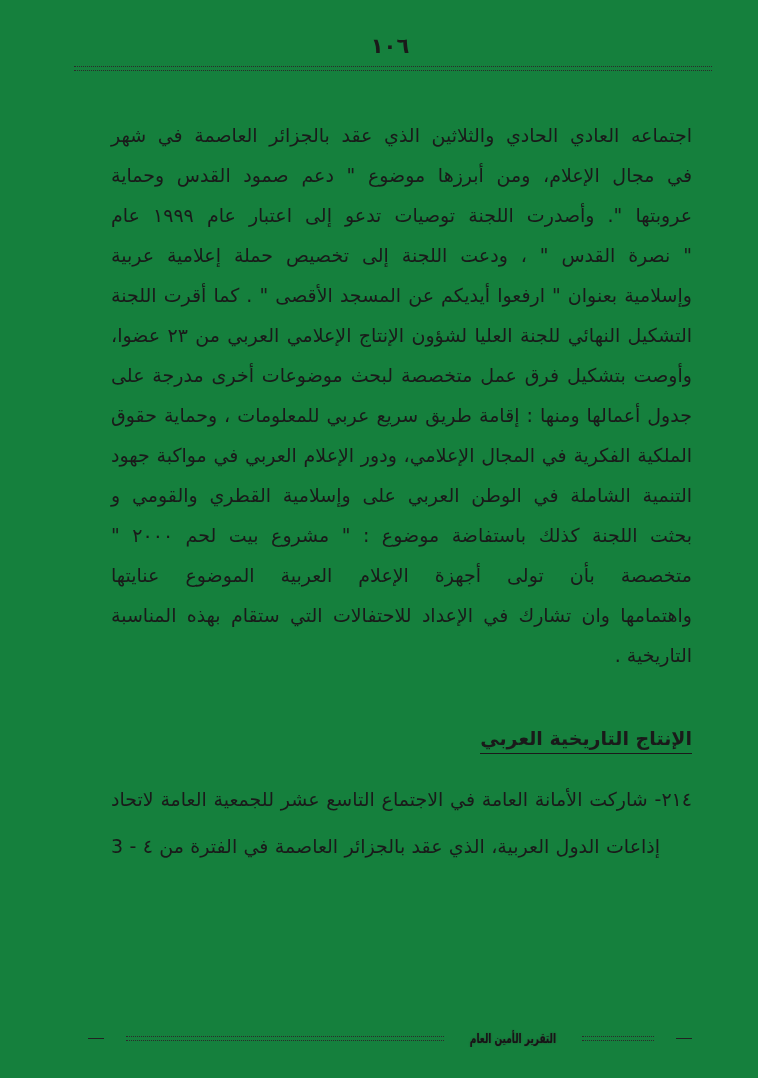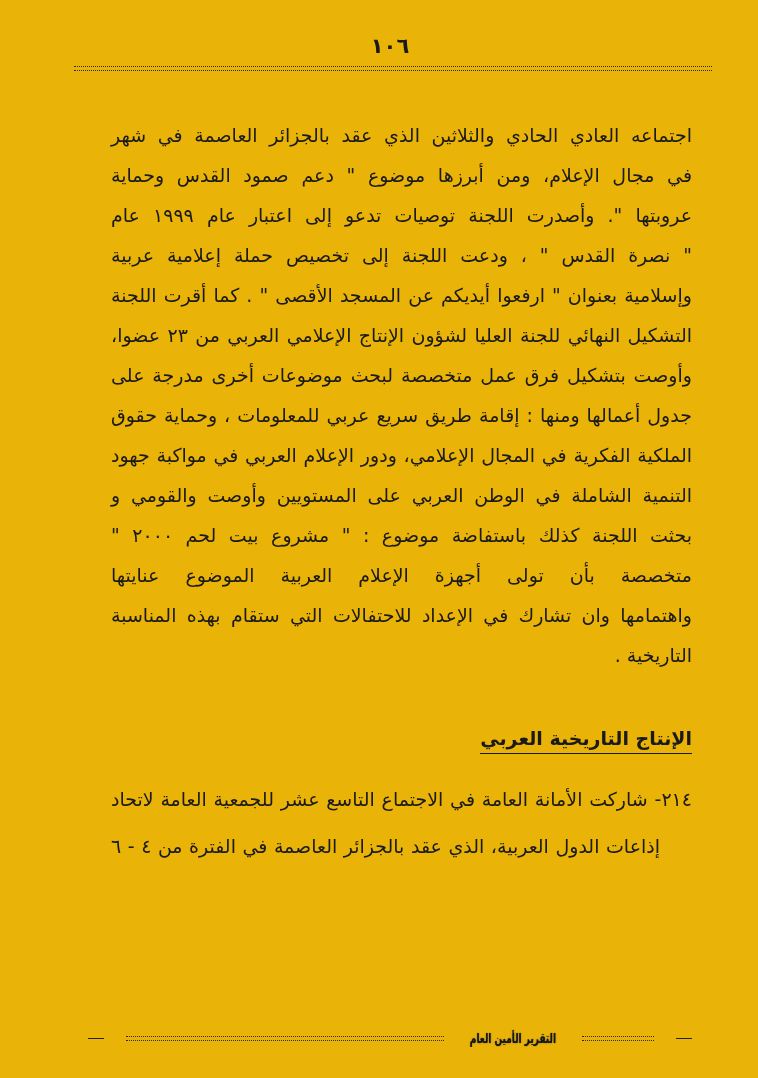--- a/index.html
+++ b/index.html
@@ -5,21 +5,21 @@
   html, body {
     margin: 0;
     padding: 0;
     background: #e8e8e4;
   }
   .page {
     position: relative;
     width: 758px;
     height: 1078px;
     margin: 0 auto;
-    background: #eab308;
+    background: #15803d;
     color: #1a1a1a;
     font-family: "DejaVu Sans", sans-serif;
     box-sizing: border-box;
     padding: 34px 66px 26px 88px;
     display: flex;
     flex-direction: column;
     overflow: hidden;
     direction: rtl;
   }
   
@@ -127,34 +127,34 @@
   <div class="body-text para-main">
       <div class="tline">اجتماعه العادي الحادي  والثلاثين الذي عقد بالجزائر العاصمة في شهر</div>
       <div class="tline">في مجال الإعلام، ومن أبرزها موضوع " دعم صمود القدس وحماية</div>
       <div class="tline">عروبتها ". وأصدرت اللجنة توصيات تدعو إلى اعتبار عام ١٩٩٩ عام</div>
       <div class="tline">" نصرة القدس " ، ودعت اللجنة إلى تخصيص حملة إعلامية  عربية</div>
       <div class="tline">وإسلامية بعنوان " ارفعوا أيديكم عن المسجد الأقصى " . كما أقرت اللجنة</div>
       <div class="tline">التشكيل النهائي للجنة العليا لشؤون الإنتاج الإعلامي العربي من ٢٣ عضوا،</div>
       <div class="tline">وأوصت بتشكيل فرق عمل متخصصة لبحث موضوعات أخرى مدرجة على</div>
       <div class="tline">جدول أعمالها ومنها : إقامة طريق سريع عربي للمعلومات ، وحماية حقوق</div>
       <div class="tline">الملكية الفكرية في المجال الإعلامي، ودور الإعلام العربي في مواكبة جهود</div>
-      <div class="tline">التنمية الشاملة في الوطن العربي على المستويين وأوصت والقومي و</div>
+      <div class="tline">التنمية الشاملة في الوطن العربي على وإسلامية القطري والقومي و</div>
       <div class="tline">بحثت اللجنة كذلك باستفاضة موضوع : " مشروع بيت لحم ٢٠٠٠ "</div>
       <div class="tline">متخصصة بأن تولى أجهزة الإعلام العربية الموضوع عنايتها</div>
       <div class="tline">واهتمامها وان تشارك في الإعداد للاحتفالات التي ستقام بهذه المناسبة</div>
       <div class="tline tline-last">التاريخية .</div>
     </div>
 
   <div class="section-heading-wrap">
     <span class="section-heading">الإنتاج التاريخية العربي</span>
   </div>
 
   <div class="para-214">
       <div class="tline">٢١٤- شاركت الأمانة العامة في الاجتماع التاسع عشر للجمعية العامة لاتحاد</div>
-      <div class="tline tline-last">إذاعات الدول العربية، الذي عقد بالجزائر العاصمة في الفترة من ٤ - ٦</div>
+      <div class="tline tline-last">إذاعات الدول العربية، الذي عقد بالجزائر العاصمة في الفترة من ٤ - 3</div>
     </div>
 
   <div class="footer">
     <div class="footer-dash"></div>
     <div class="footer-dots long"></div>
     <div class="footer-stamp">التقرير الأمين العام</div>
     <div class="footer-dots short"></div>
     <div class="footer-dash"></div>
   </div>
 

